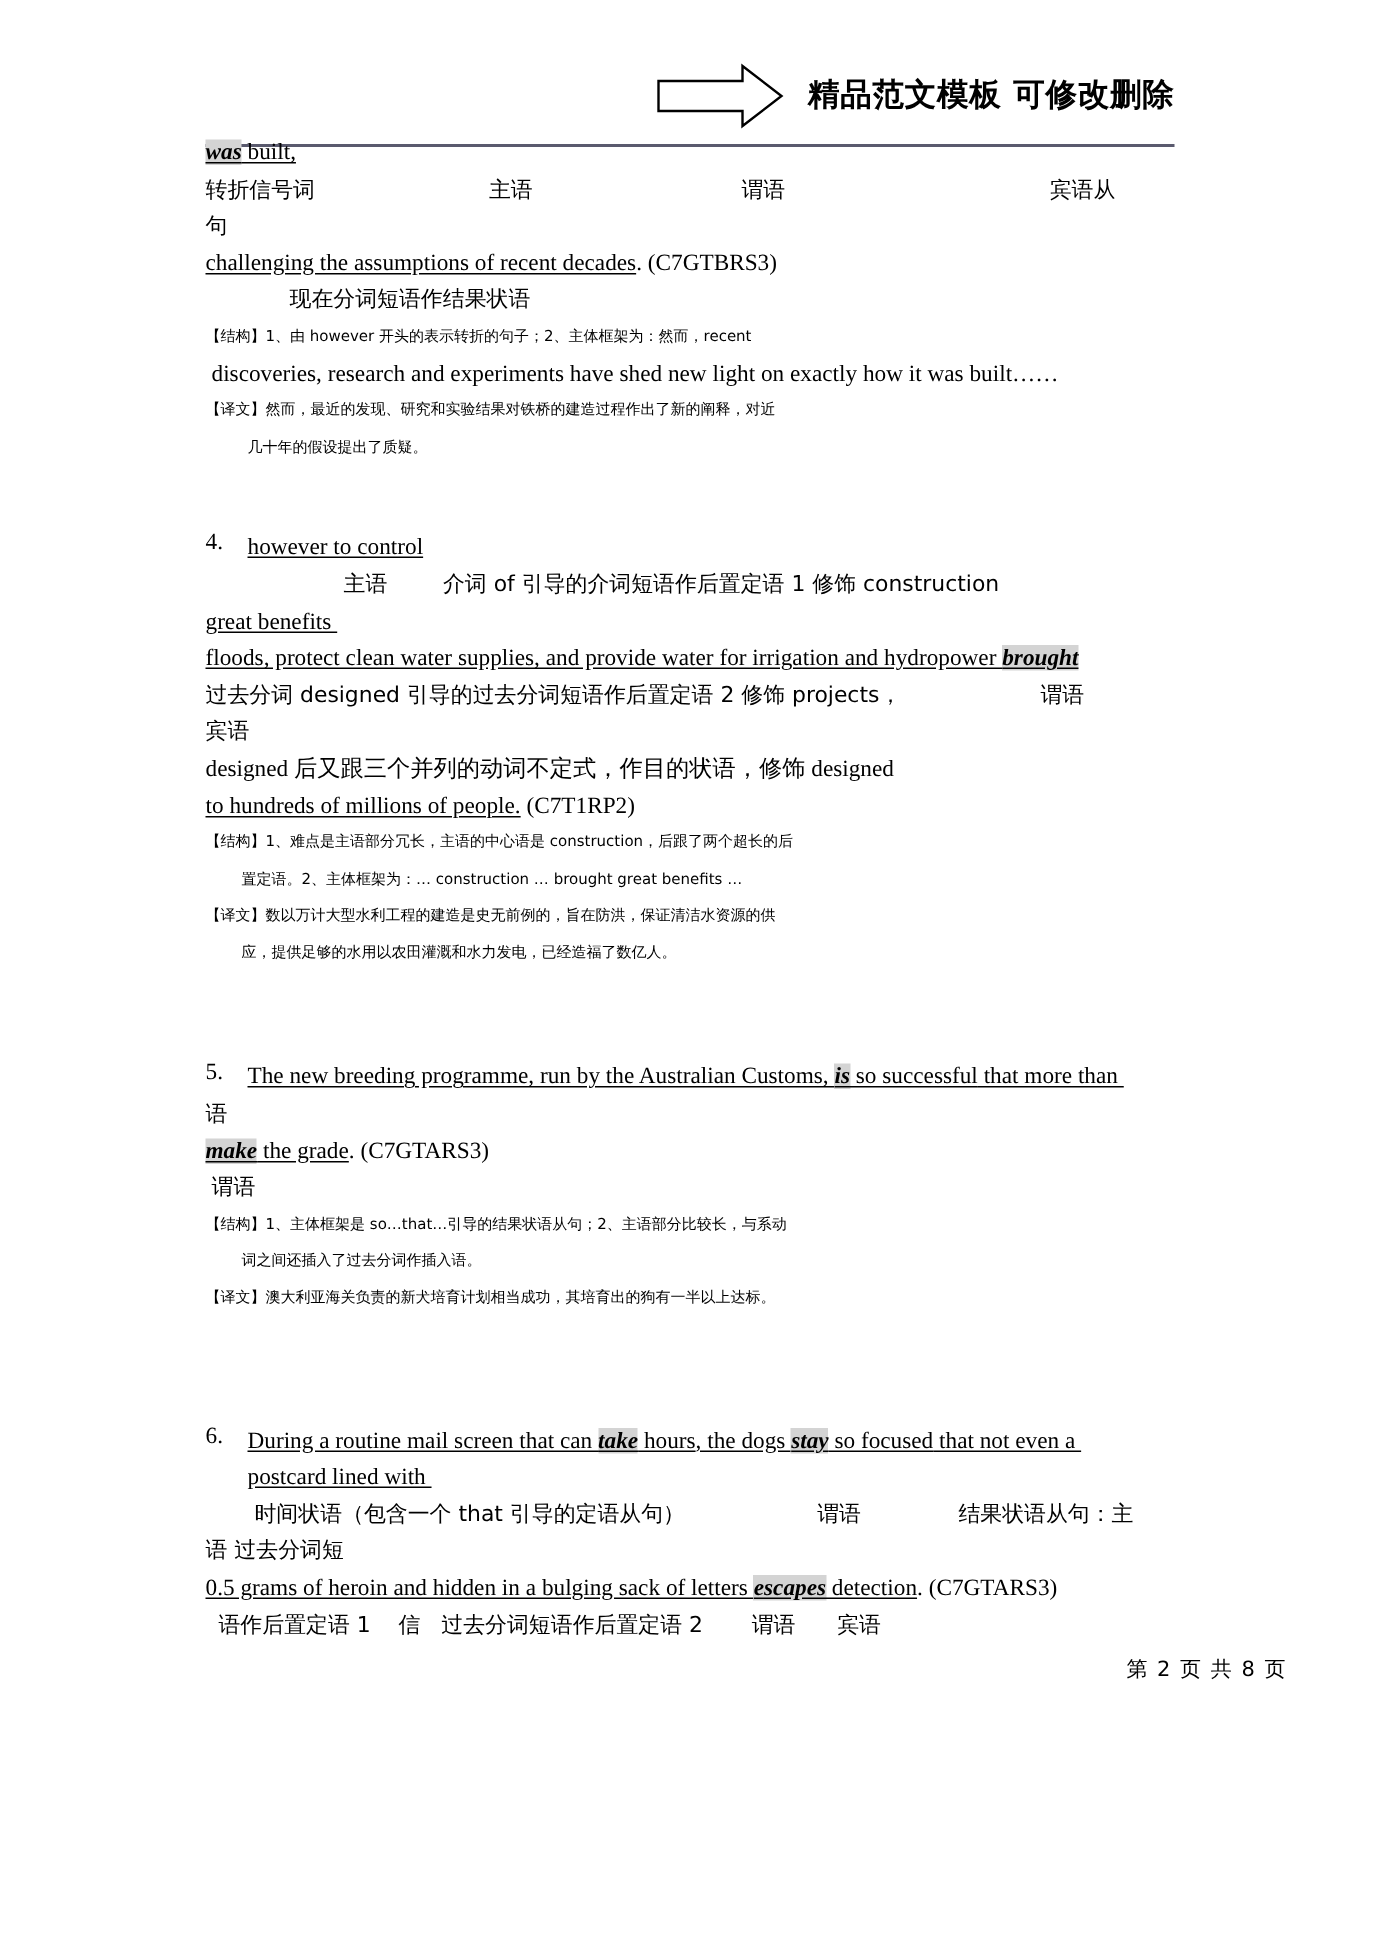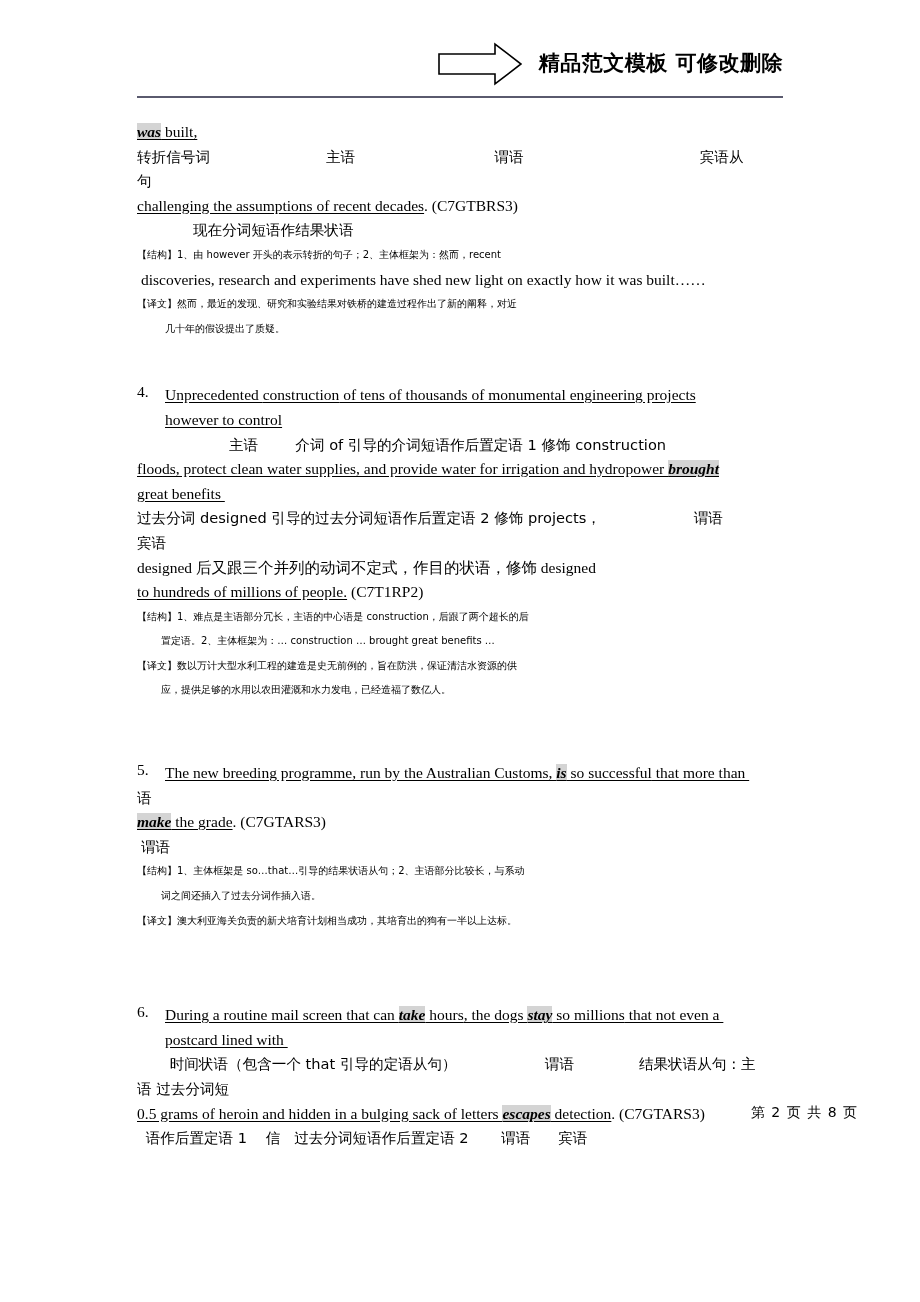--- a/index.html
+++ b/index.html
@@ -60,21 +60,21 @@
     bottom: 0;
     width: 646px;
     height: 0;
     border-top: 2px solid #5a5a6e;
   }
 
   
   .content {
     position: absolute;
     left: 137px;
-    top: 120px;
+    top: 90px;
     width: 660px;
   }
 
   .line {
     font-size: 15.5px;
     line-height: 24.6px;
     white-space: pre-wrap;
     color: #000;
   }
   .line.cn {
@@ -169,29 +169,28 @@
 
       <div class="line cn">【译文】然而，最近的发现、研究和实验结果对铁桥的建造过程作出了新的阐释，对近</div>
       <div class="line cn ind-1">几十年的假设提出了质疑。</div>
     </div>
 
     <div class="gap-lg"></div>
 
     <div class="item">
       <div class="item-num">4.</div>
 
-      <div class="line mix"><span class="u">Unprecedented </span><span class="u">construction</span><span class="u"> of tens of thousands of monumental engineering projects</span></div>
 
       <div class="line mix"><span class="u">however to control</span></div>
 
       <div class="roles ind-2" style="padding-left:64px">主语        介词 of 引导的介词短语作后置定语 1 修饰 construction</div>
 
+      <div class="line mix" style="margin-left:-28px"><span class="u">great benefits </span></div>
+
       <div class="line mix" style="margin-left:-28px"><span class="u">floods, protect clean water supplies, and provide water for irrigation and hydropower </span><span class="u bi hl">brought</span></div>
-
-      <div class="line mix" style="margin-left:-28px"><span class="u">great benefits </span></div>
 
       <div class="roles" style="margin-left:-28px">过去分词 designed 引导的过去分词短语作后置定语 2 修饰 projects，                    谓语</div>
       <div class="roles" style="margin-left:-28px">宾语</div>
 
       <div class="line mix" style="margin-left:-28px">designed 后又跟三个并列的动词不定式，作目的状语，修饰 designed</div>
 
       <div class="line mix" style="margin-left:-28px"><span class="u">to hundreds of millions of people.</span><span> (C7T1RP2)</span></div>
 
       <div class="line cn" style="margin-left:-28px">【结构】1、难点是主语部分冗长，主语的中心语是 construction，后跟了两个超长的后</div>
       <div class="line cn" style="margin-left:-4px">置定语。2、主体框架为：… construction … brought great benefits …</div>
@@ -219,21 +218,21 @@
 
       <div class="line cn" style="margin-left:-28px">【译文】澳大利亚海关负责的新犬培育计划相当成功，其培育出的狗有一半以上达标。</div>
     </div>
 
     <div class="gap-xl"></div>
     <div class="gap-sm"></div>
 
     <div class="item">
       <div class="item-num">6.</div>
 
-      <div class="line mix"><span class="u">During a routine mail screen that can </span><span class="u bi hl">take</span><span class="u"> hours</span><span class="u">, the dogs </span><span class="u bi hl">stay</span><span class="u"> so millions</span><span class="u"> that not even a </span></div>
+      <div class="line mix"><span class="u">During a routine mail screen that can </span><span class="u bi hl">take</span><span class="u"> hours</span><span class="u">, the dogs </span><span class="u bi hl">stay</span><span class="u"> so focused</span><span class="u"> that not even a </span></div>
 
       <div class="line mix"><span class="u">postcard lined with </span></div>
 
       <div class="roles"> 时间状语（包含一个 that 引导的定语从句）                   谓语              结果状语从句：主</div>
       <div class="roles" style="margin-left:-28px">语 过去分词短</div>
 
       <div class="line mix" style="margin-left:-28px"><span class="u">0.5 grams of heroin and hidden in a bulging sack of letters </span><span class="u bi hl">escapes</span><span class="u"> detection</span><span>. (C7GTARS3)</span></div>
 
       <div class="roles" style="margin-left:-24px"> 语作后置定语 1    信   过去分词短语作后置定语 2       谓语      宾语</div>
     </div>

